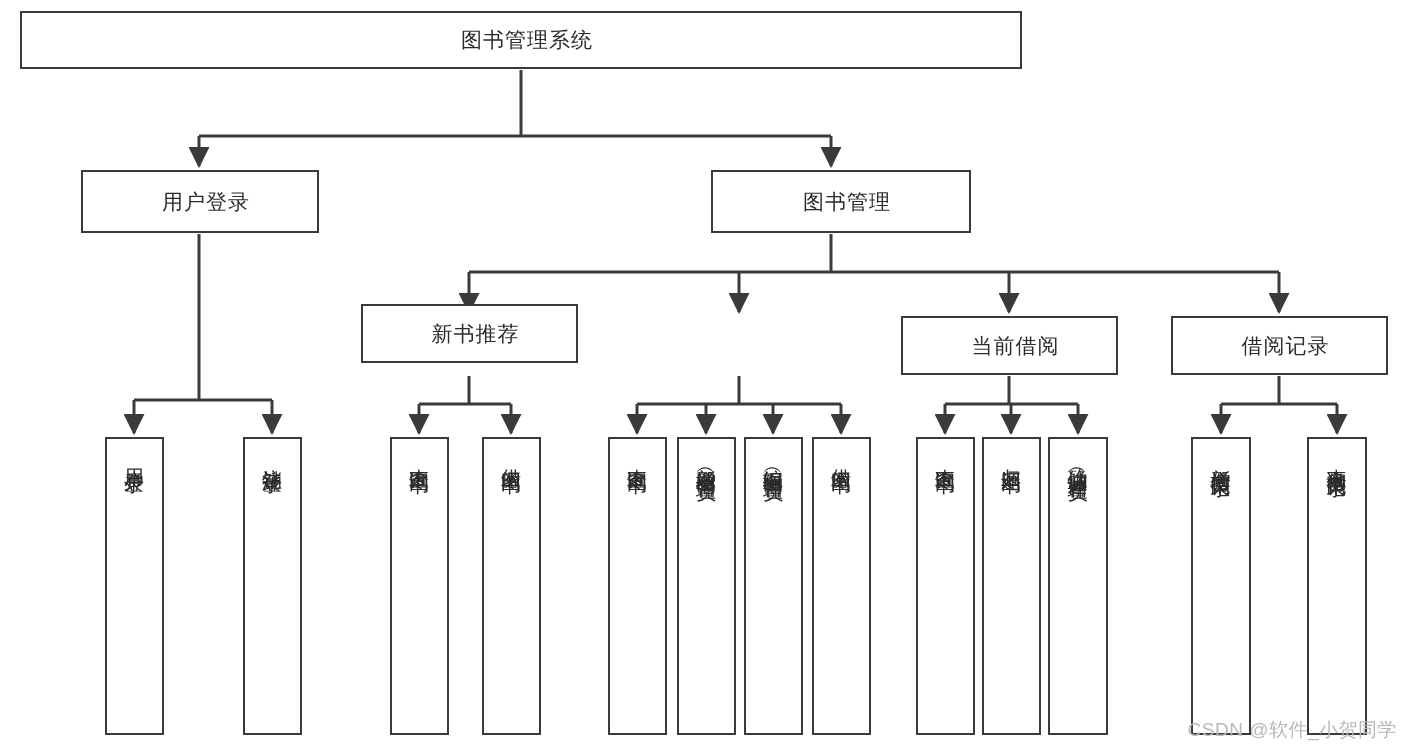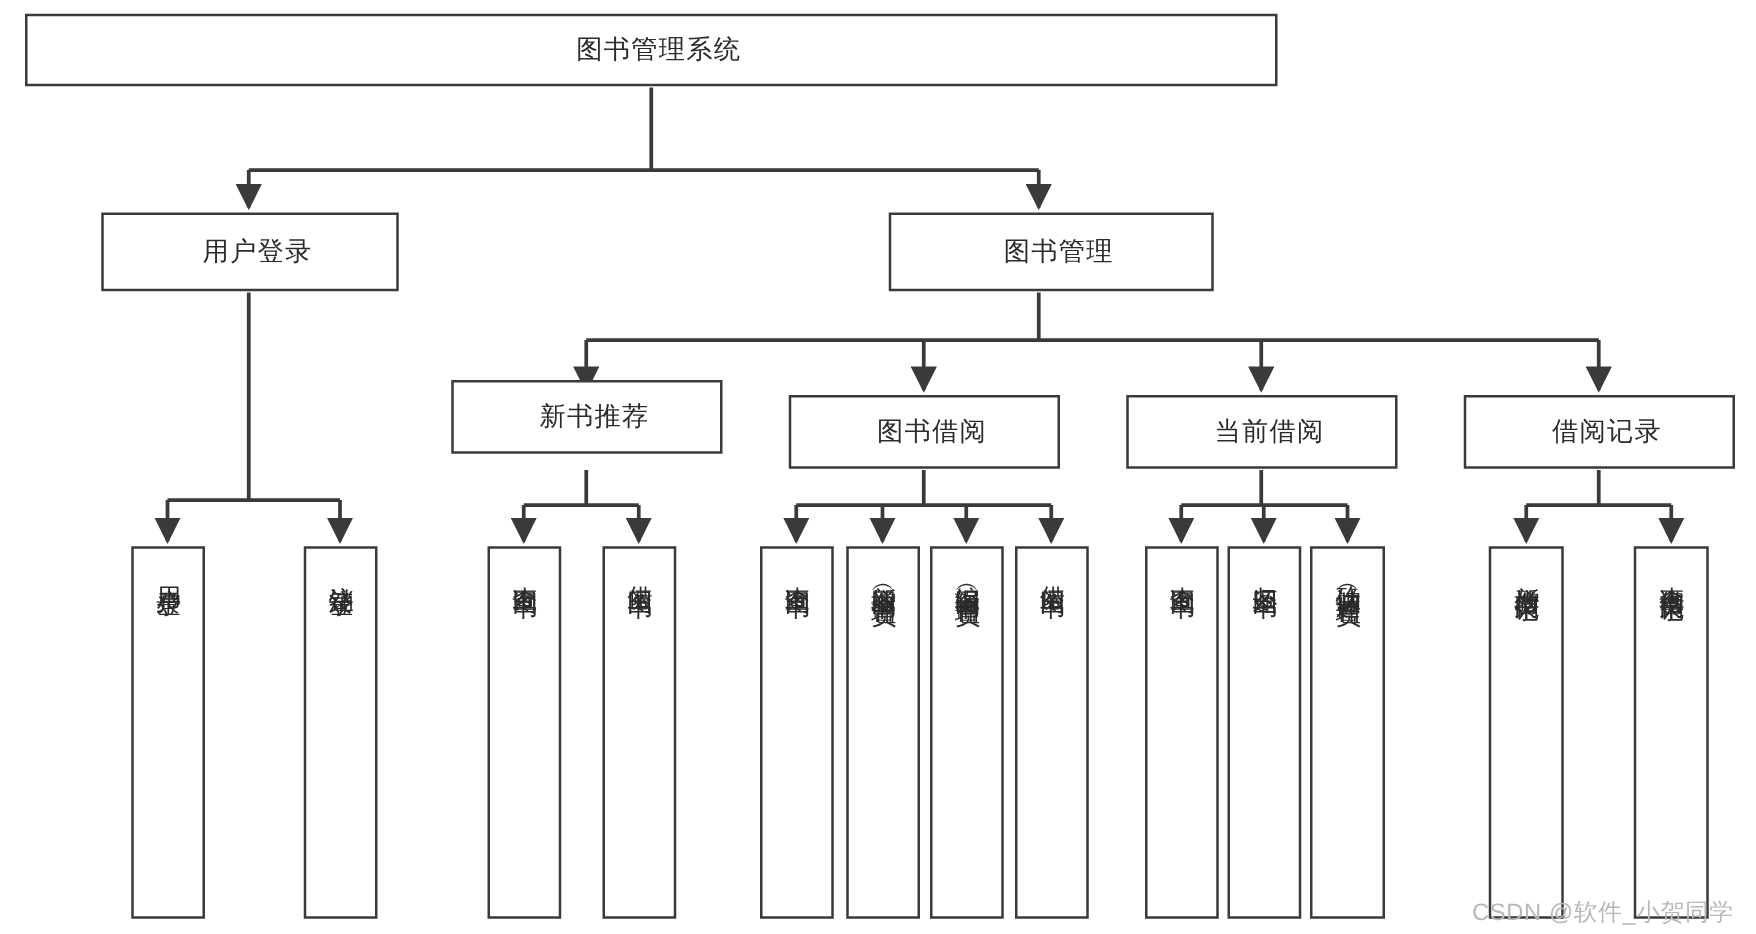--- a/index.html
+++ b/index.html
@@ -46,21 +46,21 @@
   .node.v .vtext{
     writing-mode:vertical-rl;
     text-orientation:upright;
     line-height:1;
     letter-spacing:2px;
     display:block;
   }
 
   .watermark{
     position:absolute;
-    right:18px;
+    right:8px;
     bottom:4px;
     font-size:19px;
     color:#b8b8b8;
     white-space:nowrap;
     z-index:3;
     letter-spacing:0.5px;
   }
 </style>
 </head>
 <body>
@@ -125,23 +125,20 @@
   <div class="node h" style="left:81px;top:170px;width:238px;height:63px;">
     <span>用户登录</span>
   </div>
   <div class="node h" style="left:711px;top:170px;width:260px;height:63px;">
     <span>图书管理</span>
   </div>
 
   <div class="node h" style="left:361px;top:304px;width:217px;height:59px;">
     <span>新书推荐</span>
   </div>
-  <div class="node h" style="left:631px;top:316px;width:217px;height:59px;">
-    <span>图书借阅</span>
-  </div>
   <div class="node h" style="left:1171px;top:316px;width:217px;height:59px;">
     <span>借阅记录</span>
   </div>
   <div class="node h" style="left:901px;top:316px;width:217px;height:59px;">
     <span>当前借阅</span>
   </div>
 
   <div class="node v" style="left:105px;top:437px;width:59px;height:298px;">
     <span class="vtext">用户登录</span>
   </div>

